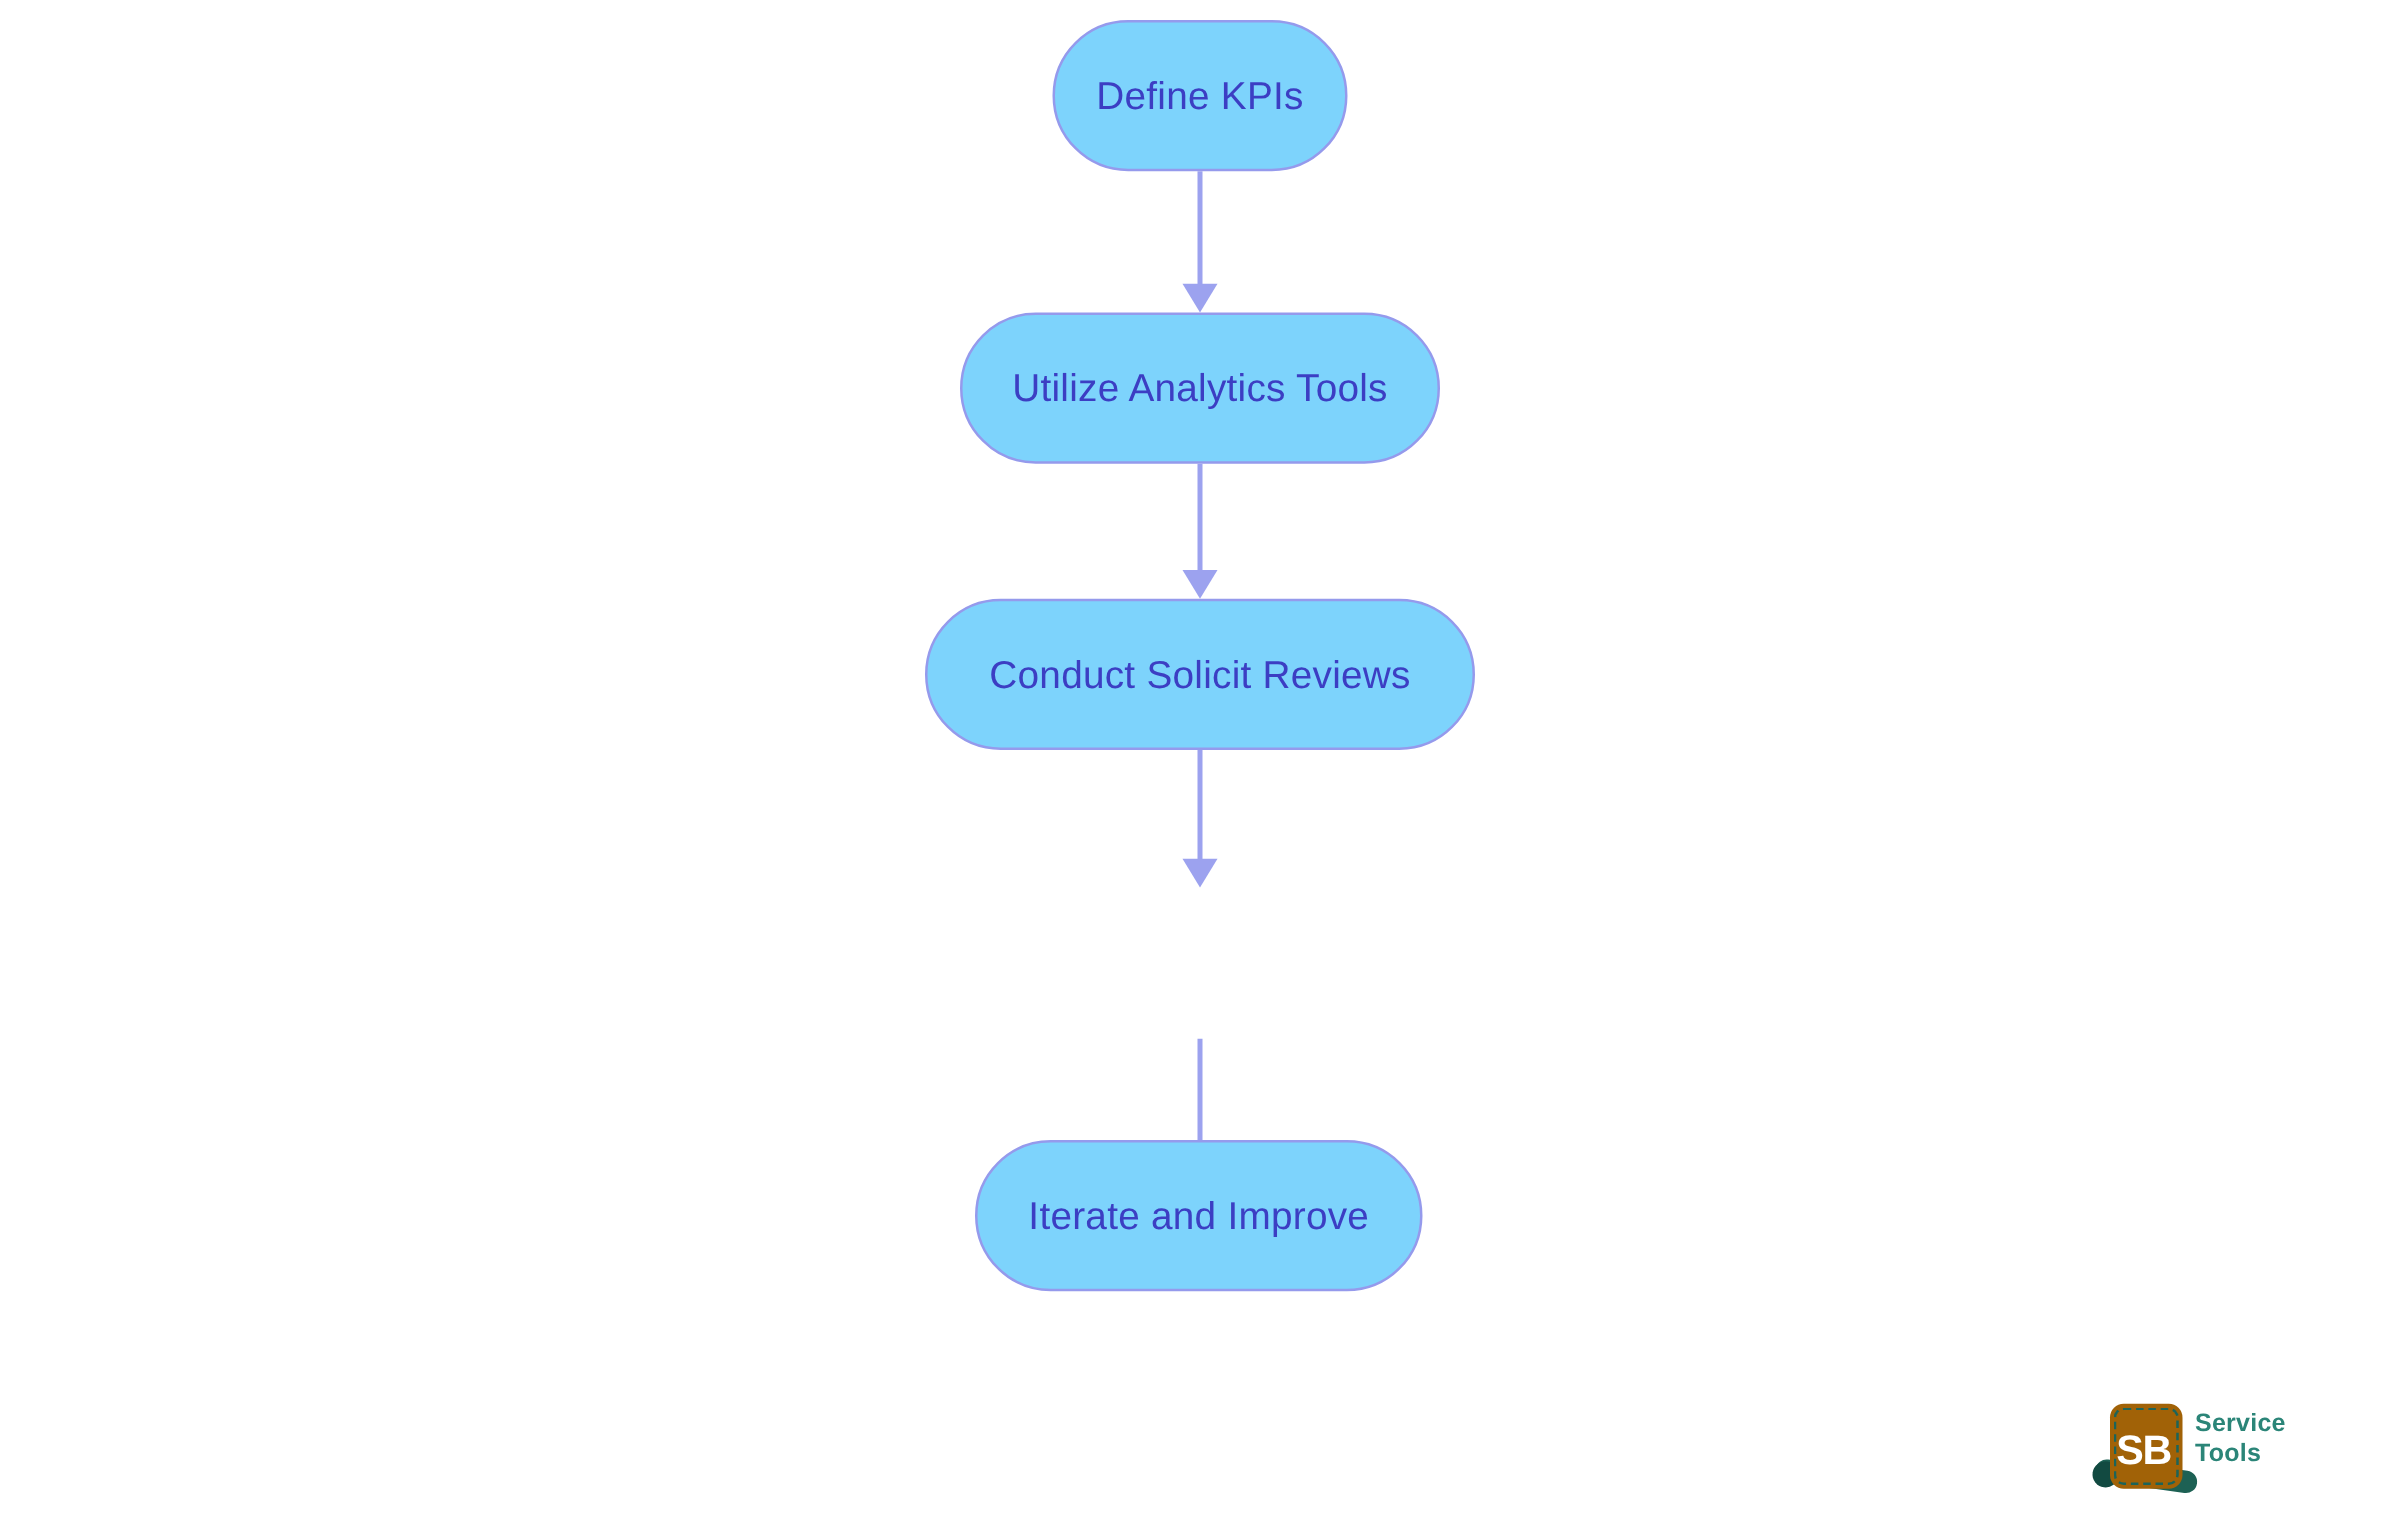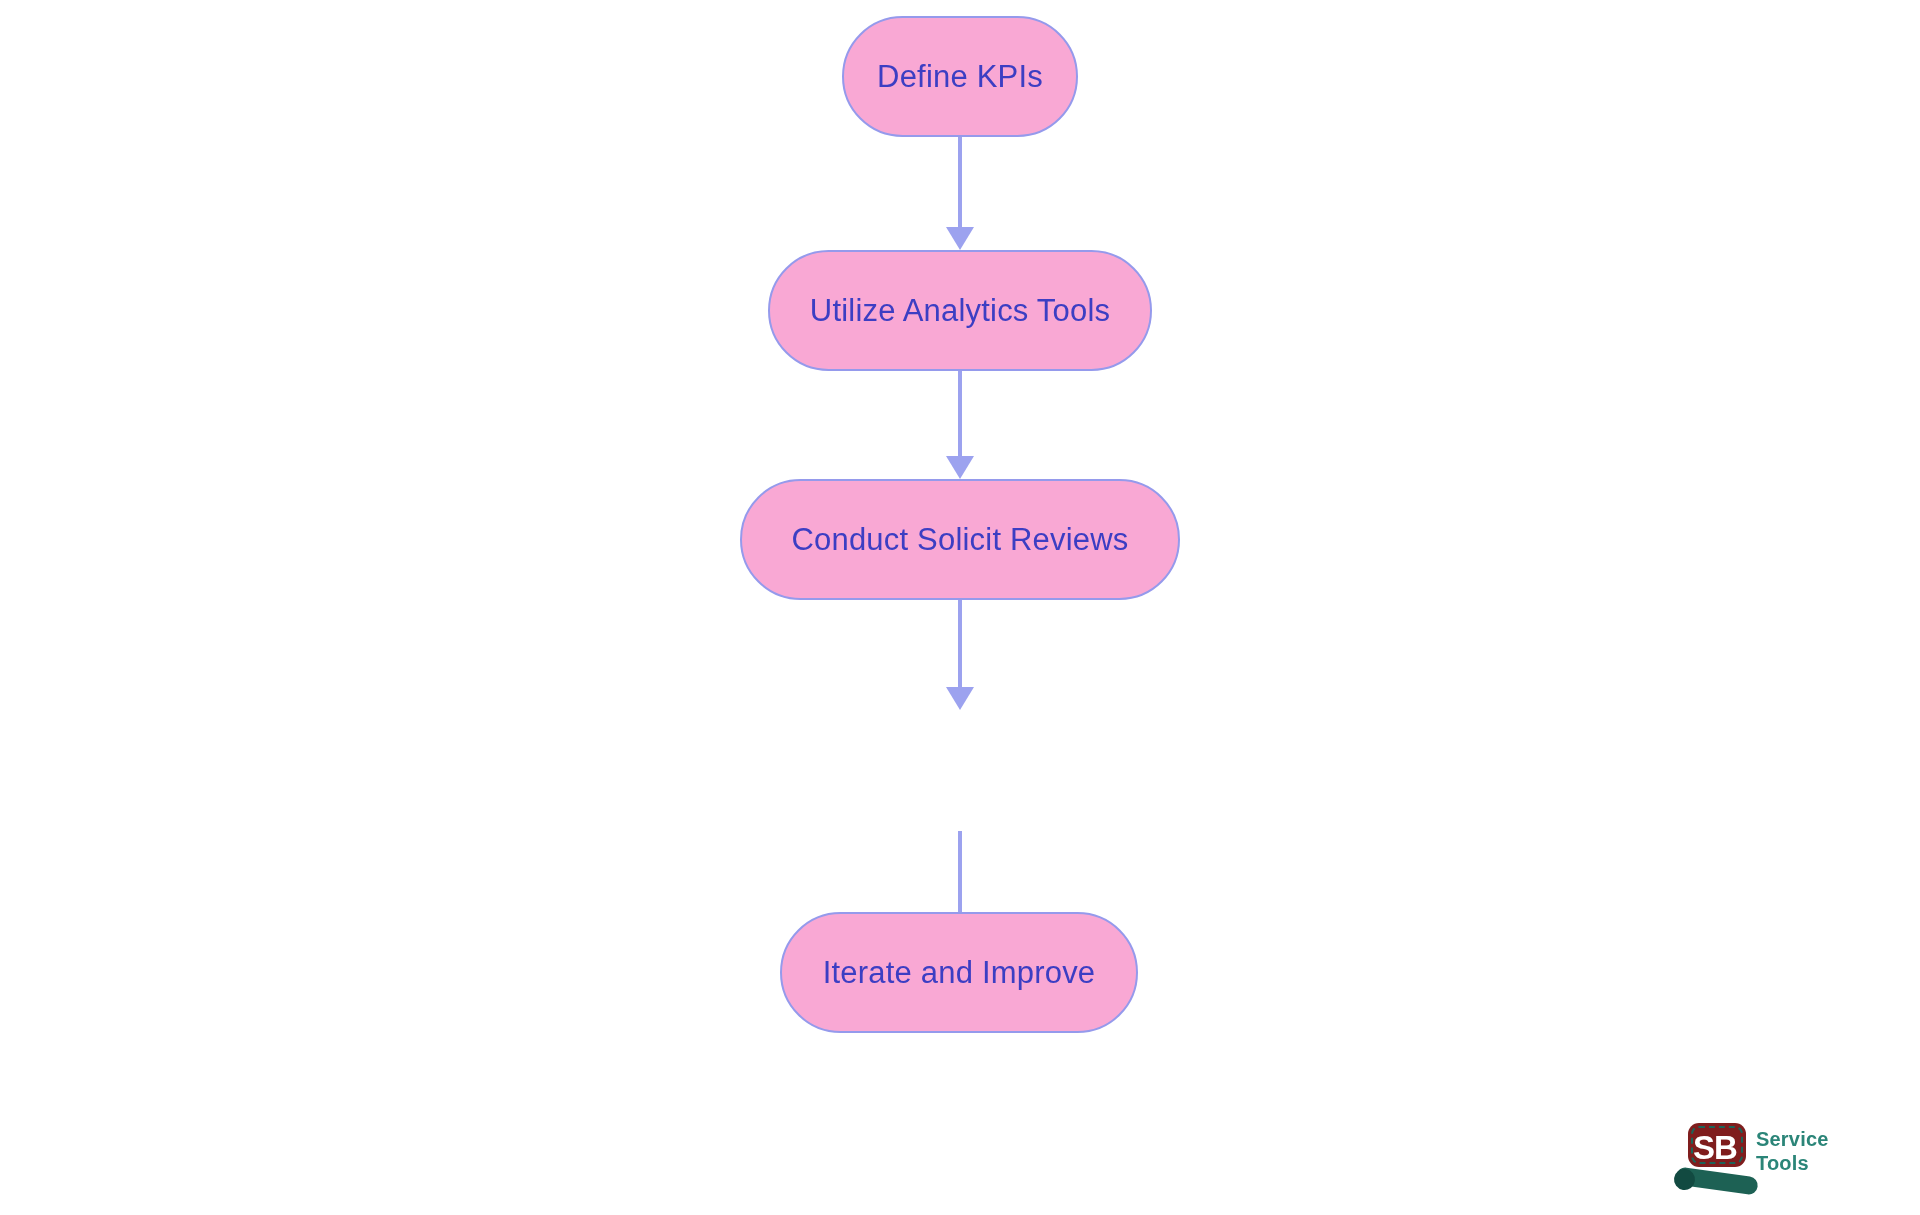--- a/index.html
+++ b/index.html
@@ -5,21 +5,21 @@
   * { margin: 0; padding: 0; box-sizing: border-box; }
   html, body { width: 1920px; height: 1215px; background: #ffffff; overflow: hidden; }
   body { font-family: "Liberation Sans", sans-serif; position: relative; }
 
   .canvas { position: absolute; left: 0; top: 0; width: 1920px; height: 1215px; }
 
   
   .node {
     position: absolute;
     height: 121px;
-    background: #f9a8d4;
+    background: #7dd3fc;
     border: 2px solid #959aec;
     border-radius: 61px;
     display: flex;
     align-items: center;
     justify-content: center;
     color: #3c3ec3;
     font-size: 31px;
     letter-spacing: 0.2px;
     white-space: nowrap;
   }
@@ -48,22 +48,22 @@
     width: 0; height: 0;
     border-left: 14px solid transparent;
     border-right: 14px solid transparent;
     border-top: 23px solid #9ca2ef;
   }
 
   
   .logo { position: absolute; left: 1672px; top: 1116px; width: 240px; height: 94px; }
   .logo-badge {
     position: absolute; left: 16px; top: 7px;
-    width: 58px; height: 44px;
-    background: #7f1d1d;
+    width: 58px; height: 68px;
+    background: #a16207;
     border-radius: 11px;
     display: flex; align-items: center; justify-content: center;
   }
   .logo-badge::before {
     content: "";
     position: absolute; inset: 3px;
     border: 2px dashed #1c6459;
     border-radius: 8px;
   }
   .logo-badge .sb {

